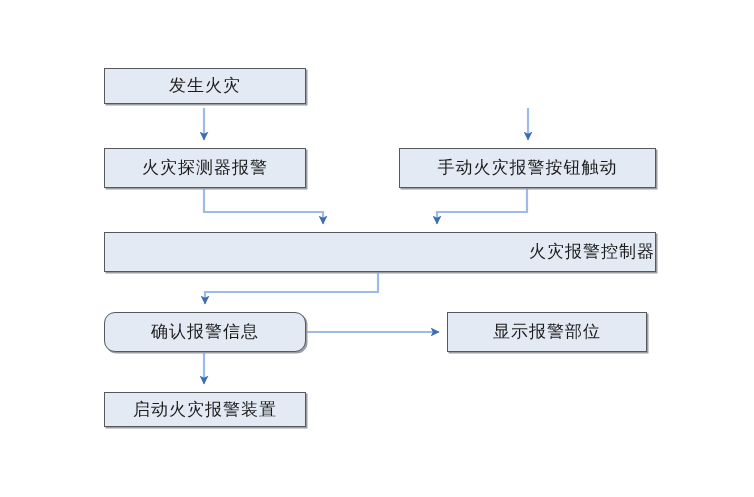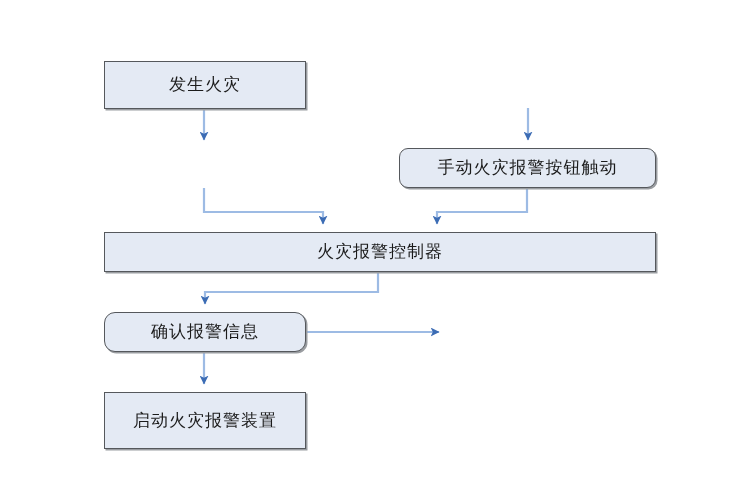--- a/index.html
+++ b/index.html
@@ -68,36 +68,42 @@
       <path d="M 527 188 L 527 212 L 437 212 L 437 224" marker-end="url(#arrowhead)"></path>
 
       <path d="M 378 272 L 378 292 L 205 292 L 205 304" marker-end="url(#arrowhead)"></path>
 
       <path d="M 307 332 L 439 332" marker-end="url(#arrowhead)"></path>
 
       <path d="M 204 352 L 204 384" marker-end="url(#arrowhead)"></path>
     </g>
   </svg>
 
-  <div class="node" style="left:104px; top:61px; width:202px; height:48px;">
+  <div class="node" style="left:104px; top:68px; width:202px; height:36px;">
     <span class="node-label">发生火灾</span>
   </div>
 
 
+  <div class="node" style="left:104px; top:148px; width:202px; height:40px;">
+    <span class="node-label">火灾探测器报警</span>
+  </div>
 
-  <div class="node" style="left:399px; top:148px; width:257px; height:40px;border-radius:9px;">
+  <div class="node" style="left:399px; top:148px; width:257px; height:40px;">
     <span class="node-label">手动火灾报警按钮触动</span>
   </div>
 
-  <div class="node" style="left:104px; top:232px; width:552px; height:40px;">
+  <div class="node" style="left:104px; top:232px; width:552px; height:40px;justify-content:flex-end;">
     <span class="node-label">火灾报警控制器</span>
   </div>
 
   <div class="node" style="left:104px; top:312px; width:202px; height:40px;border-radius:11px;">
     <span class="node-label">确认报警信息</span>
   </div>
 
+  <div class="node" style="left:447px; top:312px; width:200px; height:40px;">
+    <span class="node-label">显示报警部位</span>
+  </div>
 
-  <div class="node" style="left:104px; top:392px; width:202px; height:57px;align-items:center;">
+  <div class="node" style="left:104px; top:392px; width:202px; height:35px;align-items:center;">
     <span class="node-label">启动火灾报警装置</span>
   </div>
 
 </div>
 
 </body></html>

